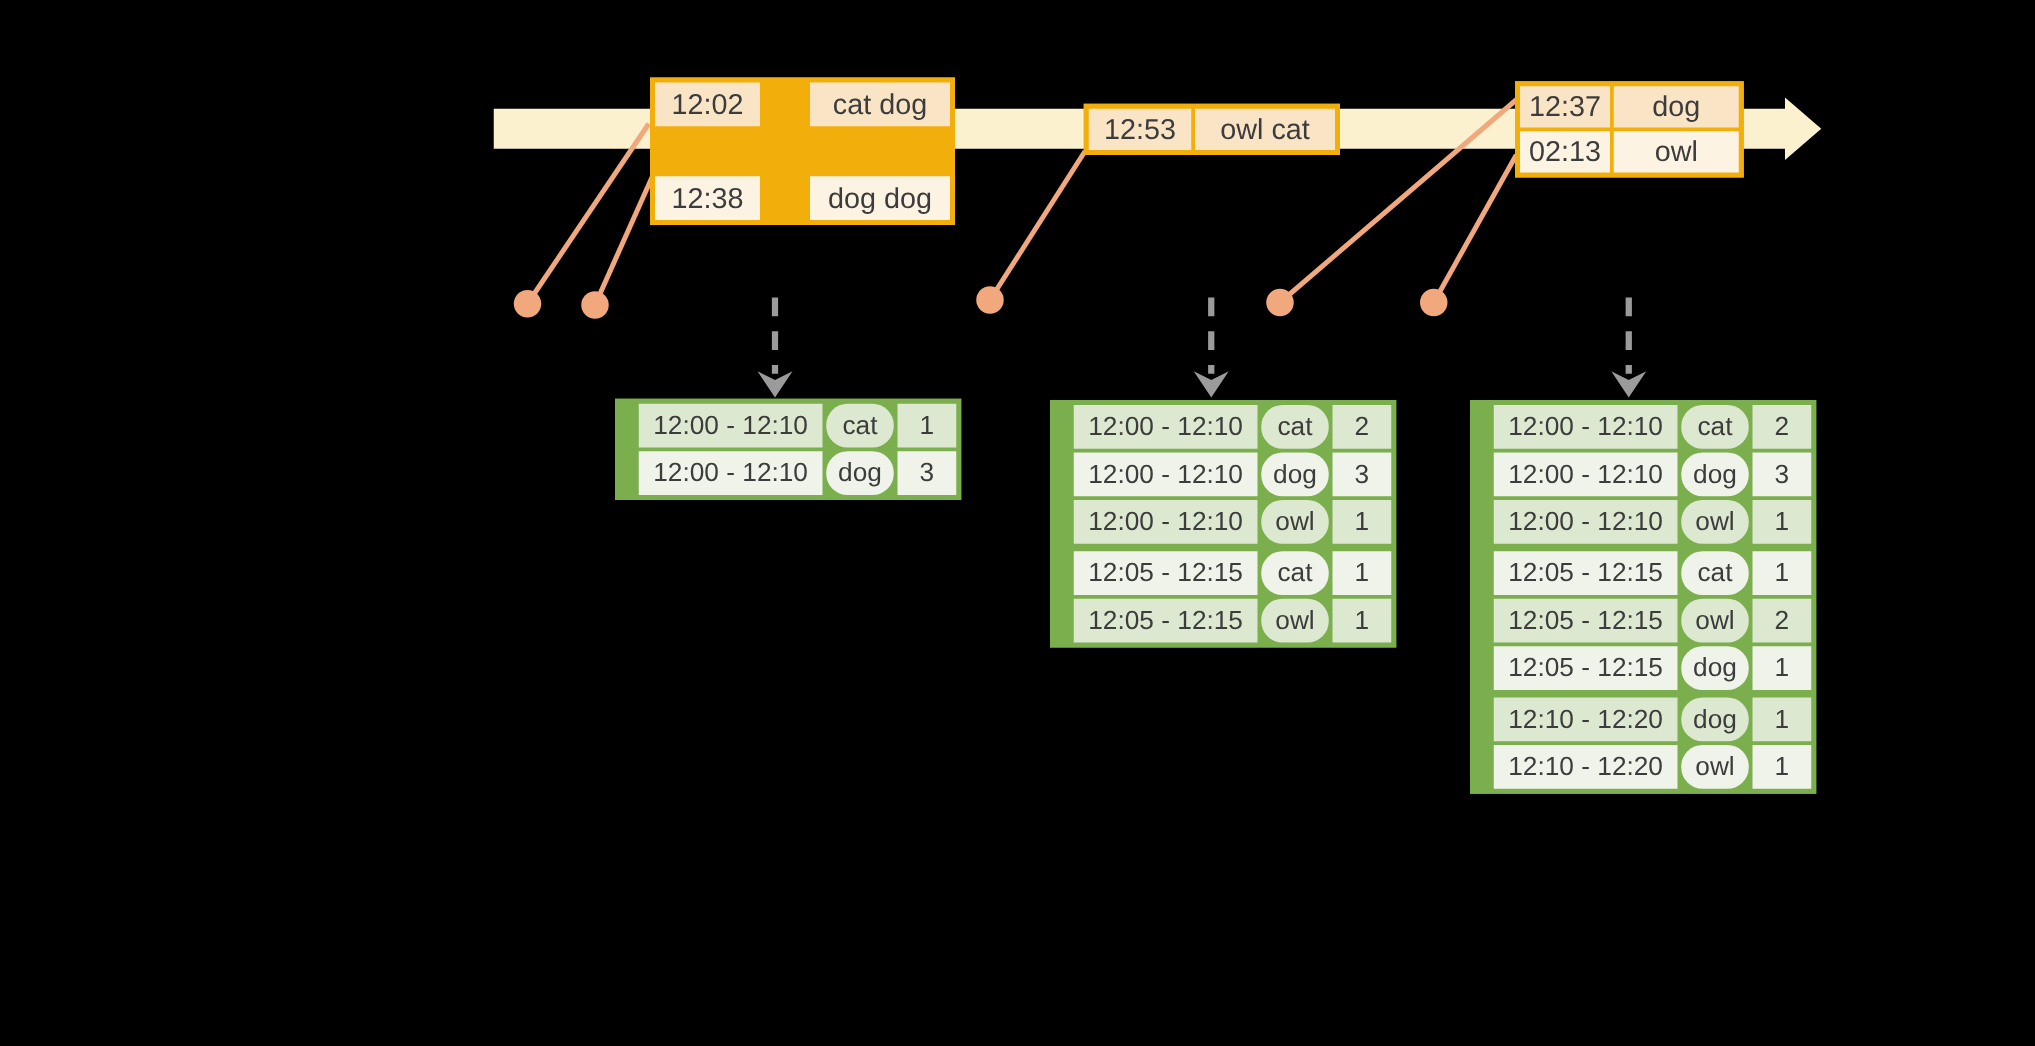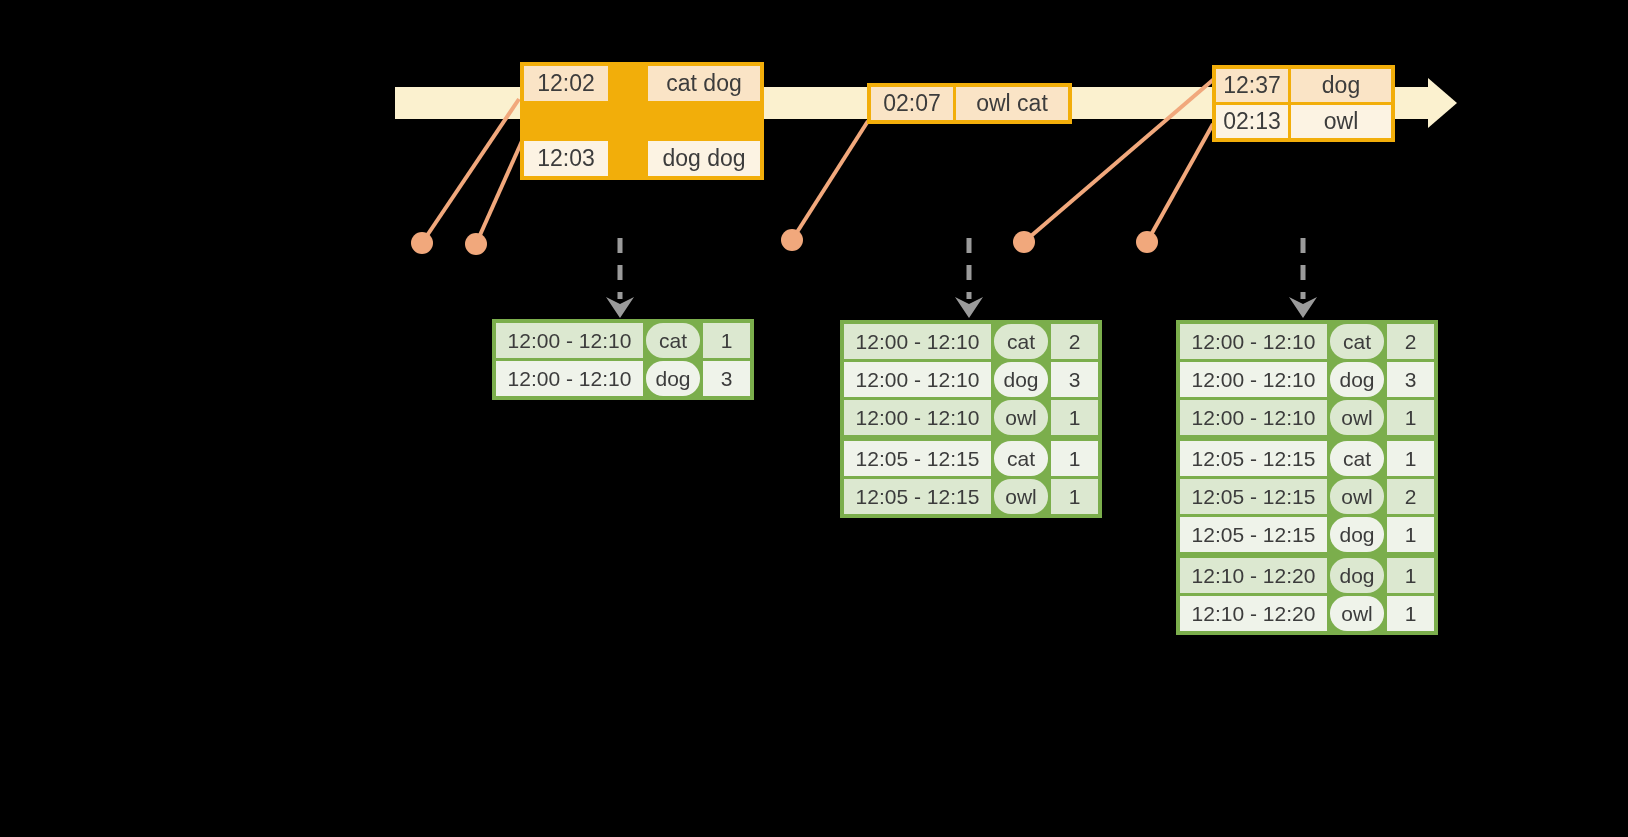--- a/index.html
+++ b/index.html
@@ -36,20 +36,21 @@
 
   
   .result-table {
     position: absolute;
     display: flex;
     flex-direction: column;
     gap: 3px;
     background: var(--table-border);
     border: 4px solid var(--table-border);
     box-sizing: border-box;
+    padding-left: 15px;
   }
   .result-row { display: flex; gap: 3px; }
   .result-row.group-start { margin-top: 3px; }
   .result-cell {
     display: flex;
     align-items: center;
     justify-content: center;
     height: 35px;
     font-size: 21px;
     line-height: 1;
@@ -94,25 +95,25 @@
     <g>
       <line x1="1303" y1="238" x2="1303" y2="299" stroke="var(--arrowgray)" stroke-width="5" stroke-dasharray="15 12"></line>
       <path d="M 1289 297 L 1303 318 L 1317 297 L 1303 304 Z" fill="var(--arrowgray)"></path>
     </g>
   </svg>
 
   <div id="event-boxes">
       <div class="event-box" style="left: 520px; top: 62px; grid-template-columns: 84px 112px; grid-auto-rows: 35px; gap: 40px;">
         <div class="event-cell event-row-peach">12:02</div>
         <div class="event-cell event-row-peach">cat dog</div>
-        <div class="event-cell event-row-cream">12:03</div>
+        <div class="event-cell event-row-cream">12:38</div>
         <div class="event-cell event-row-cream">dog dog</div>
       </div>
       <div class="event-box" style="left: 867px; top: 83px; grid-template-columns: 82px 112px; grid-auto-rows: 33px;">
-        <div class="event-cell event-row-peach">02:07</div>
+        <div class="event-cell event-row-peach">12:53</div>
         <div class="event-cell event-row-peach">owl cat</div>
       </div>
       <div class="event-box" style="left: 1212px; top: 65px; grid-template-columns: 72px 100px; grid-auto-rows: 33px;">
         <div class="event-cell event-row-peach">12:37</div>
         <div class="event-cell event-row-peach">dog</div>
         <div class="event-cell event-row-cream">02:13</div>
         <div class="event-cell event-row-cream">owl</div>
       </div>
     </div>
   <div id="result-tables">

